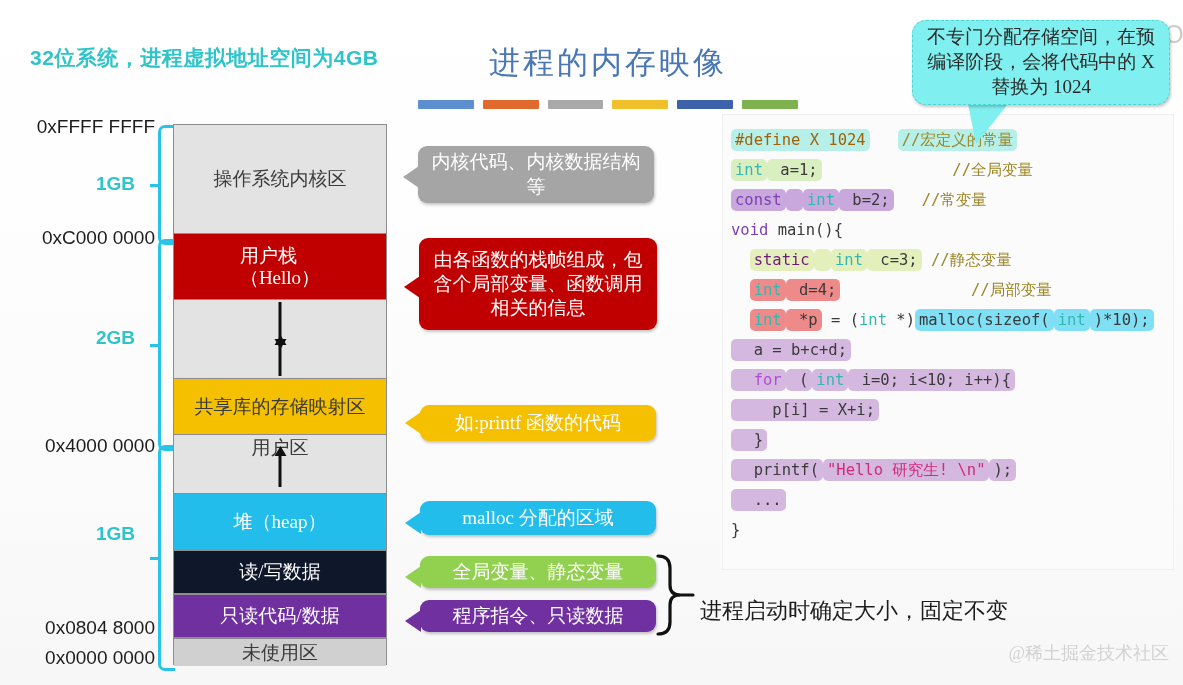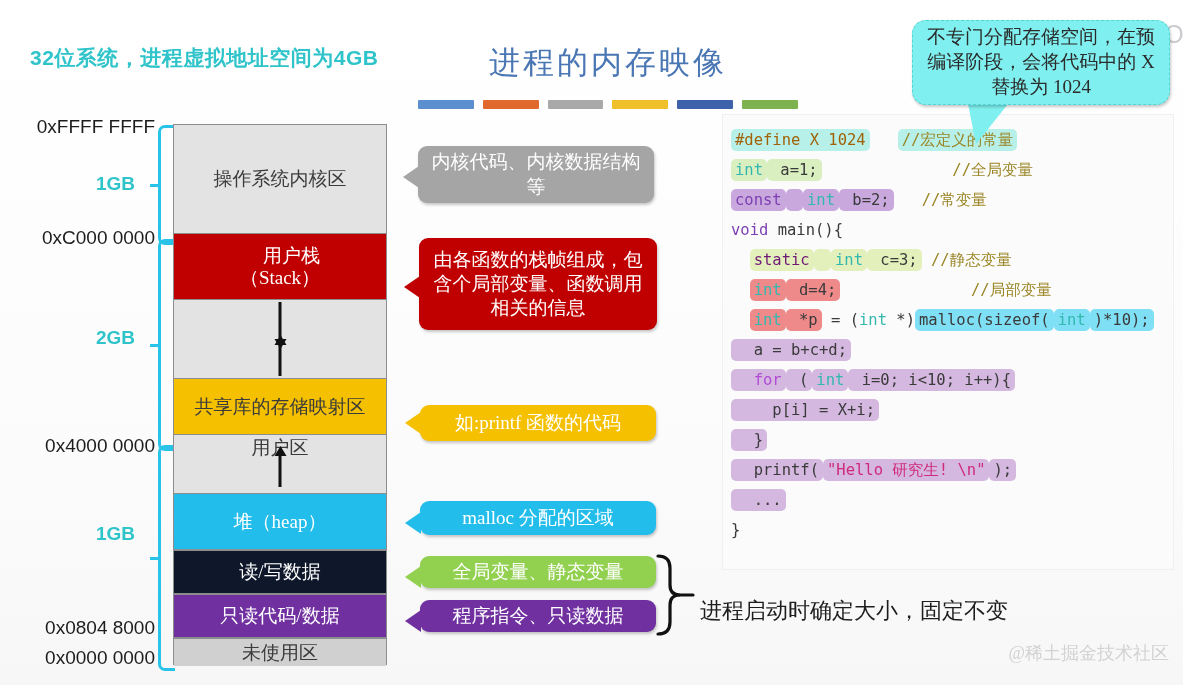--- a/index.html
+++ b/index.html
@@ -50,21 +50,21 @@
   .brk:after{
     content:"";position:absolute;left:-11px;top:50%;margin-top:-1.5px;
     width:11px;height:3px;background:#29c3e8;
   }
 
   
   #memmap{position:absolute;left:173px;top:124px;width:214px;height:541px;
           border:1px solid #8d8d8d;box-sizing:border-box;background:#e3e3e3;}
   .seg{position:absolute;left:0;width:100%;box-sizing:border-box;
        display:flex;align-items:center;justify-content:center;
-       font-size:19px;text-align:right;line-height:1.15;
+       font-size:19px;text-align:left;line-height:1.15;
        font-family:"Liberation Serif","DejaVu Serif",serif;}
   .seg.border-t{border-top:1px solid #8d8d8d;}
   .seg.border-b{border-bottom:1px solid #8d8d8d;}
   .arrow-down,.arrow-up{position:absolute;left:50%;width:3px;background:#111;
                         transform:translateX(-50%);}
   .arrow-down:after{content:"";position:absolute;left:50%;bottom:-9px;
      transform:translateX(-50%);border-left:6px solid transparent;
      border-right:6px solid transparent;border-top:10px solid #111;}
   .arrow-up:after{content:"";position:absolute;left:50%;top:-9px;
      transform:translateX(-50%);border-left:6px solid transparent;
@@ -160,21 +160,21 @@
       <div class="brk" style="left: 158px; top: 239px; height: 206px;"></div>
       <div class="brk" style="left: 158px; top: 445px; height: 220px;"></div>
     </div>
 
   <div id="memmap">
       <div class="seg" style="top: 0px; height: 108px; background: rgb(227, 227, 227); color: rgb(59, 59, 59);">
         <span style="white-space: pre-line;">操作系统内核区</span>
       </div>
       <div class="seg border-t border-b" style="top: 108px; height: 67px; background: rgb(192, 0, 0); color: rgb(255, 255, 255);">
         <span style="white-space: pre-line;">用户栈
-（Stack）</span>
+（Hello）</span>
       </div>
       <div class="seg" style="top: 175px; height: 78px; background: rgb(227, 227, 227); color: rgb(59, 59, 59);">
         <span style="white-space: pre-line;"></span>
       </div>
       <div class="seg border-t border-b" style="top: 253px; height: 57px; background: rgb(245, 192, 0); color: rgb(59, 59, 59); padding: 0px 8px;">
         <span style="white-space: pre-line;">共享库的存储映射区</span>
       </div>
       <div class="seg" style="top: 310px; height: 58px; background: rgb(227, 227, 227); color: rgb(59, 59, 59); align-items: flex-start; padding-top: 2px;">
         <span style="white-space: pre-line;">用户区</span>
       </div>

